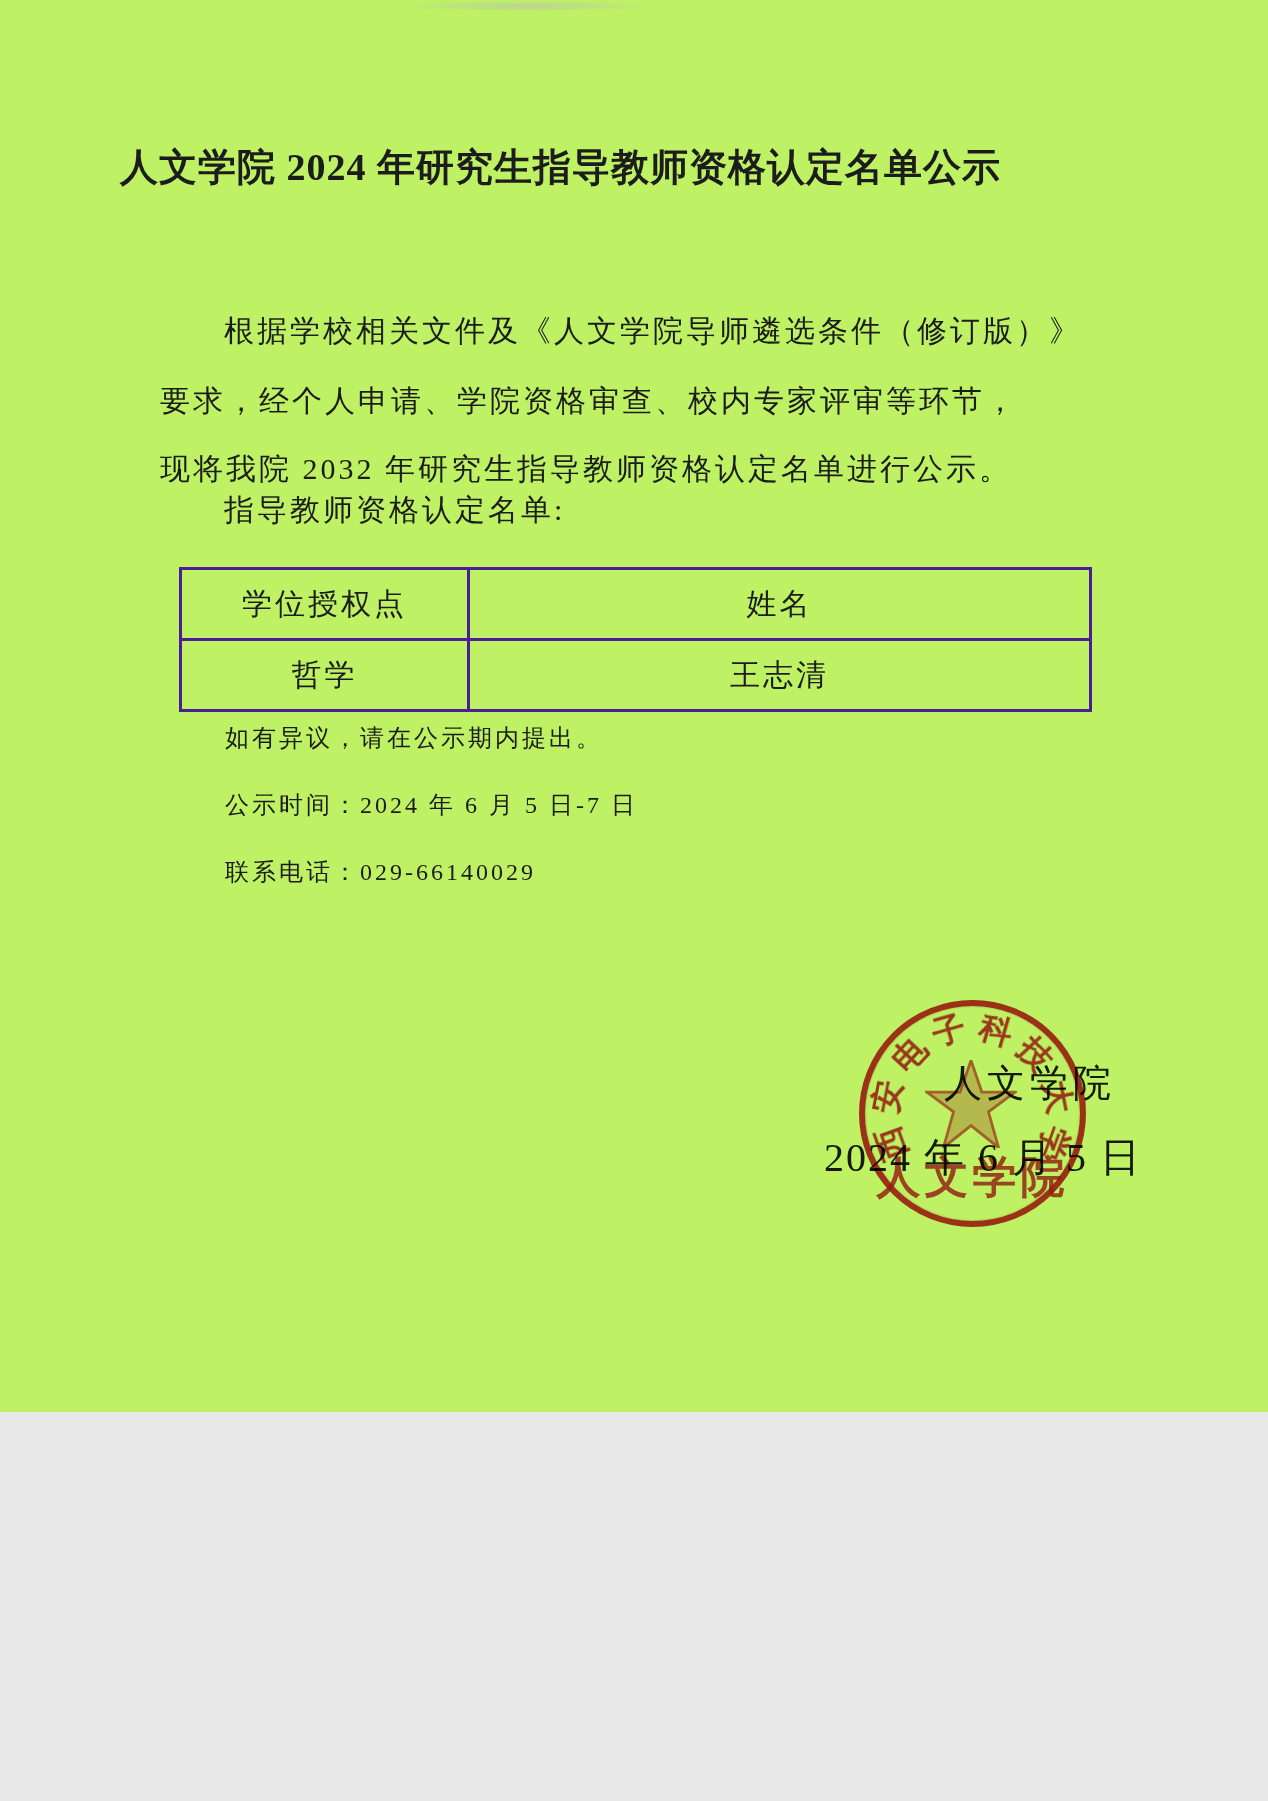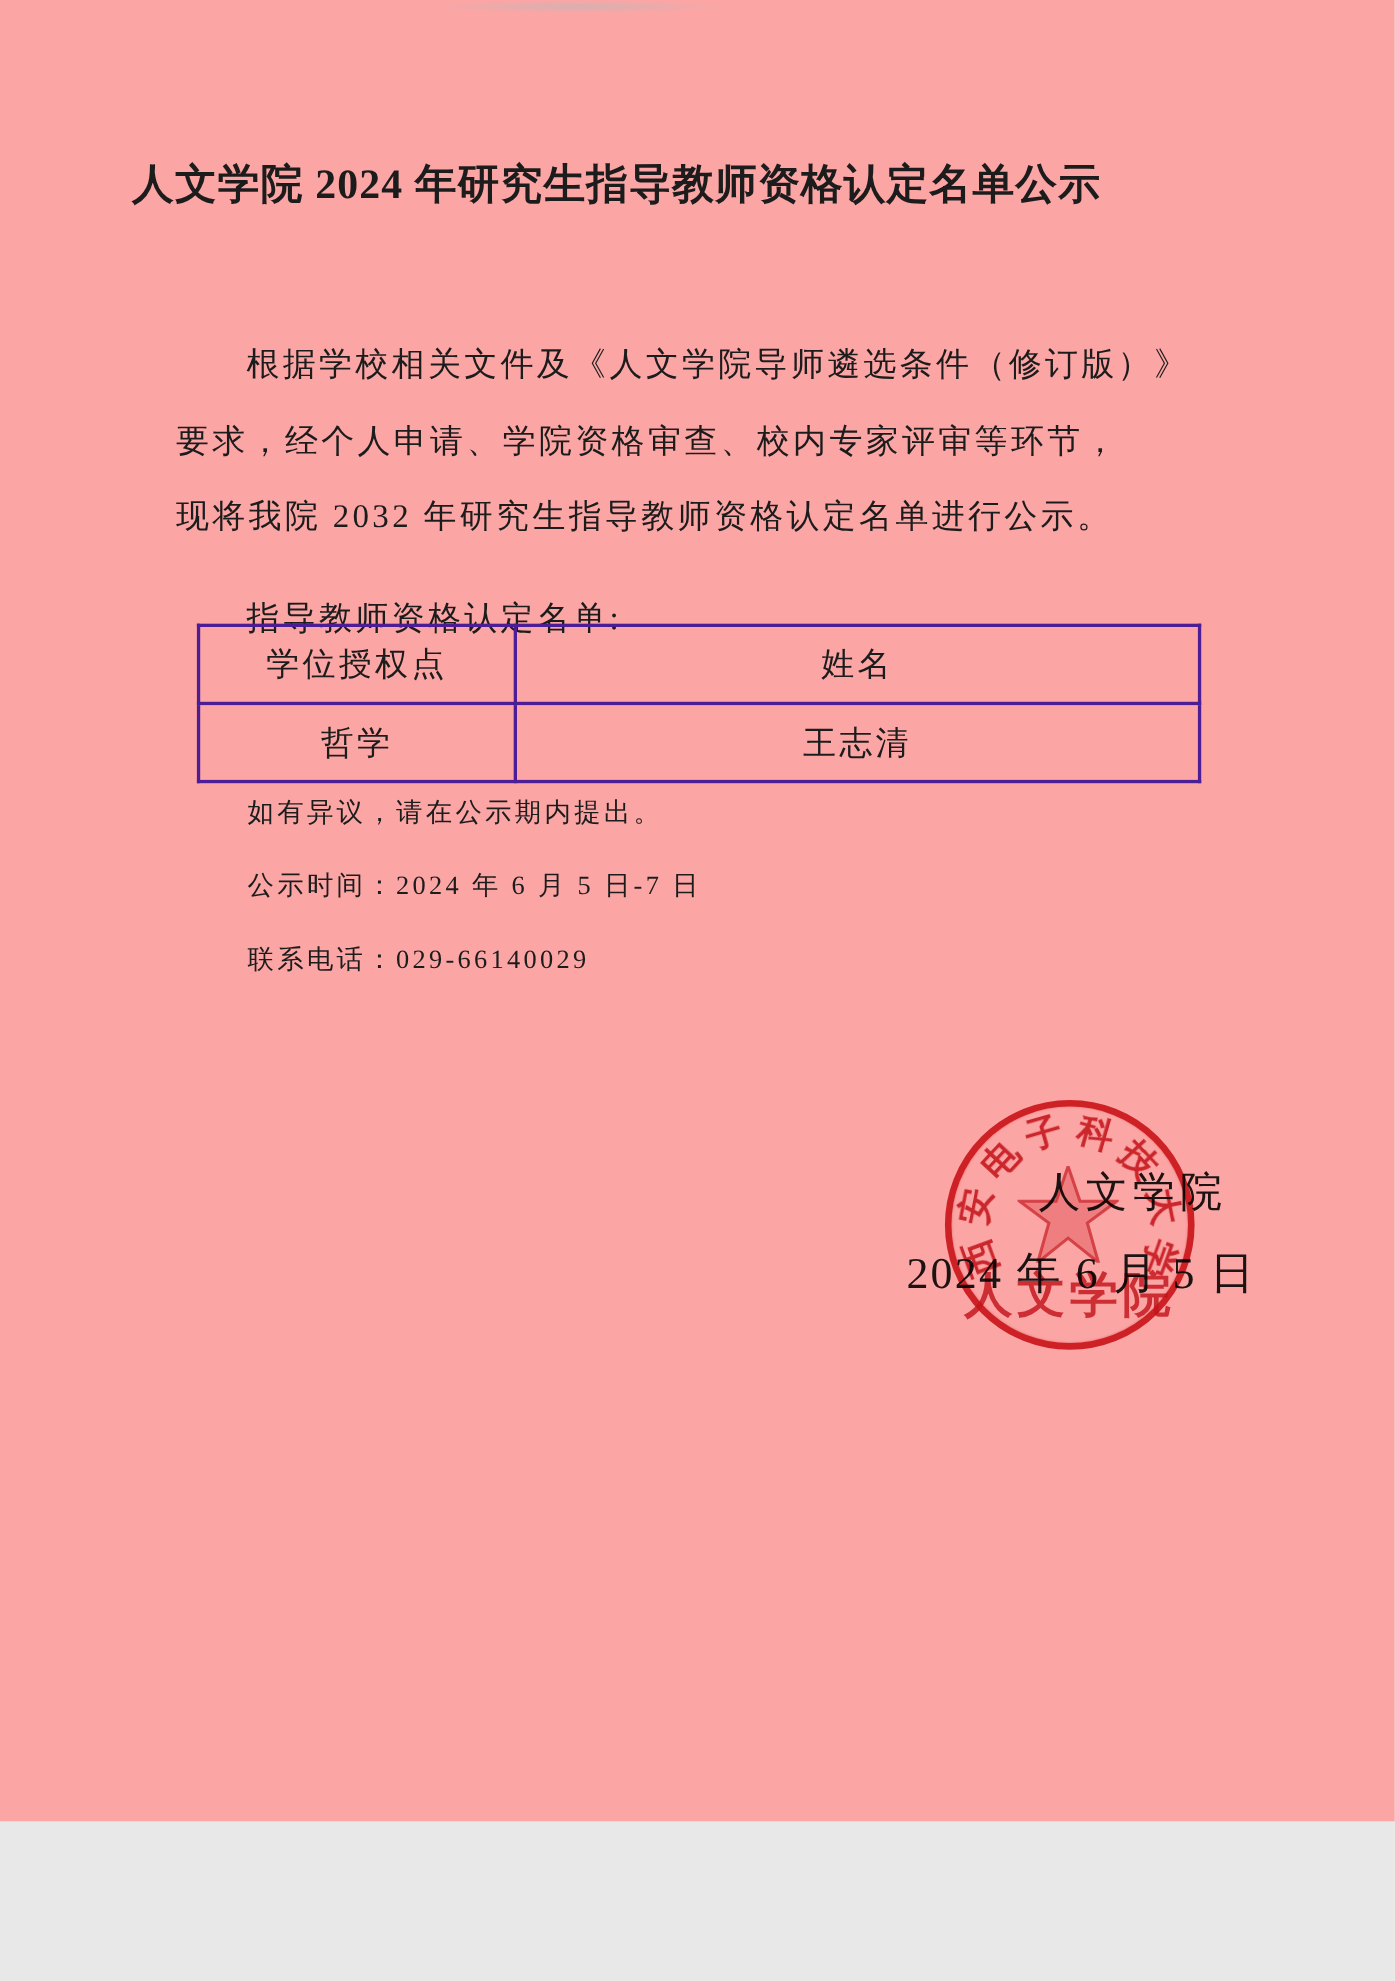--- a/index.html
+++ b/index.html
@@ -1,20 +1,20 @@
 <!DOCTYPE html>
 <html><head>
 <meta charset="utf-8">
 <style>
   html,body{margin:0;padding:0;background:#e8e8e8;}
   .page{
     position:relative;
-    width:1268px;height:1656px;
+    width:1268px;height:1412px;
     margin:0 auto;
-    background:#fca5a5;
+    background:#bef264;
     font-family:"Liberation Serif","DejaVu Serif",serif;
     color:#1c1c1c;
     overflow:hidden;
   }
   .smudge{
     position:absolute;left:390px;top:0;width:270px;height:12px;
     background:radial-gradient(ellipse at center,#b9b9b9 0%,rgba(185,185,185,0) 70%);
     opacity:.55;border-radius:50%;
   }
   .title{
@@ -81,21 +81,21 @@
 
 <div class="page">
 
   <div class="smudge"></div>
 
   <h1 class="title">人文学院 2024 年研究生指导教师资格认定名单公示</h1>
 
   <div class="para-line" style="top:381px">要求，经个人申请、学院资格审查、校内专家评审等环节，</div>
   <div class="para-line indent" style="top:311px">根据学校相关文件及《人文学院导师遴选条件（修订版）》</div>
   <div class="para-line" style="top:449px">现将我院 2032 年研究生指导教师资格认定名单进行公示。</div>
-  <div class="para-line indent" style="top:542px">指导教师资格认定名单:</div>
+  <div class="para-line indent" style="top:490px">指导教师资格认定名单:</div>
 
   <table class="roster">
     <tbody>
         <tr>
       <th class="col-point">学位授权点</th>
       <th>姓名</th>
     </tr>
     <tr>
       <td>哲学</td>
       <td>王志清</td>

